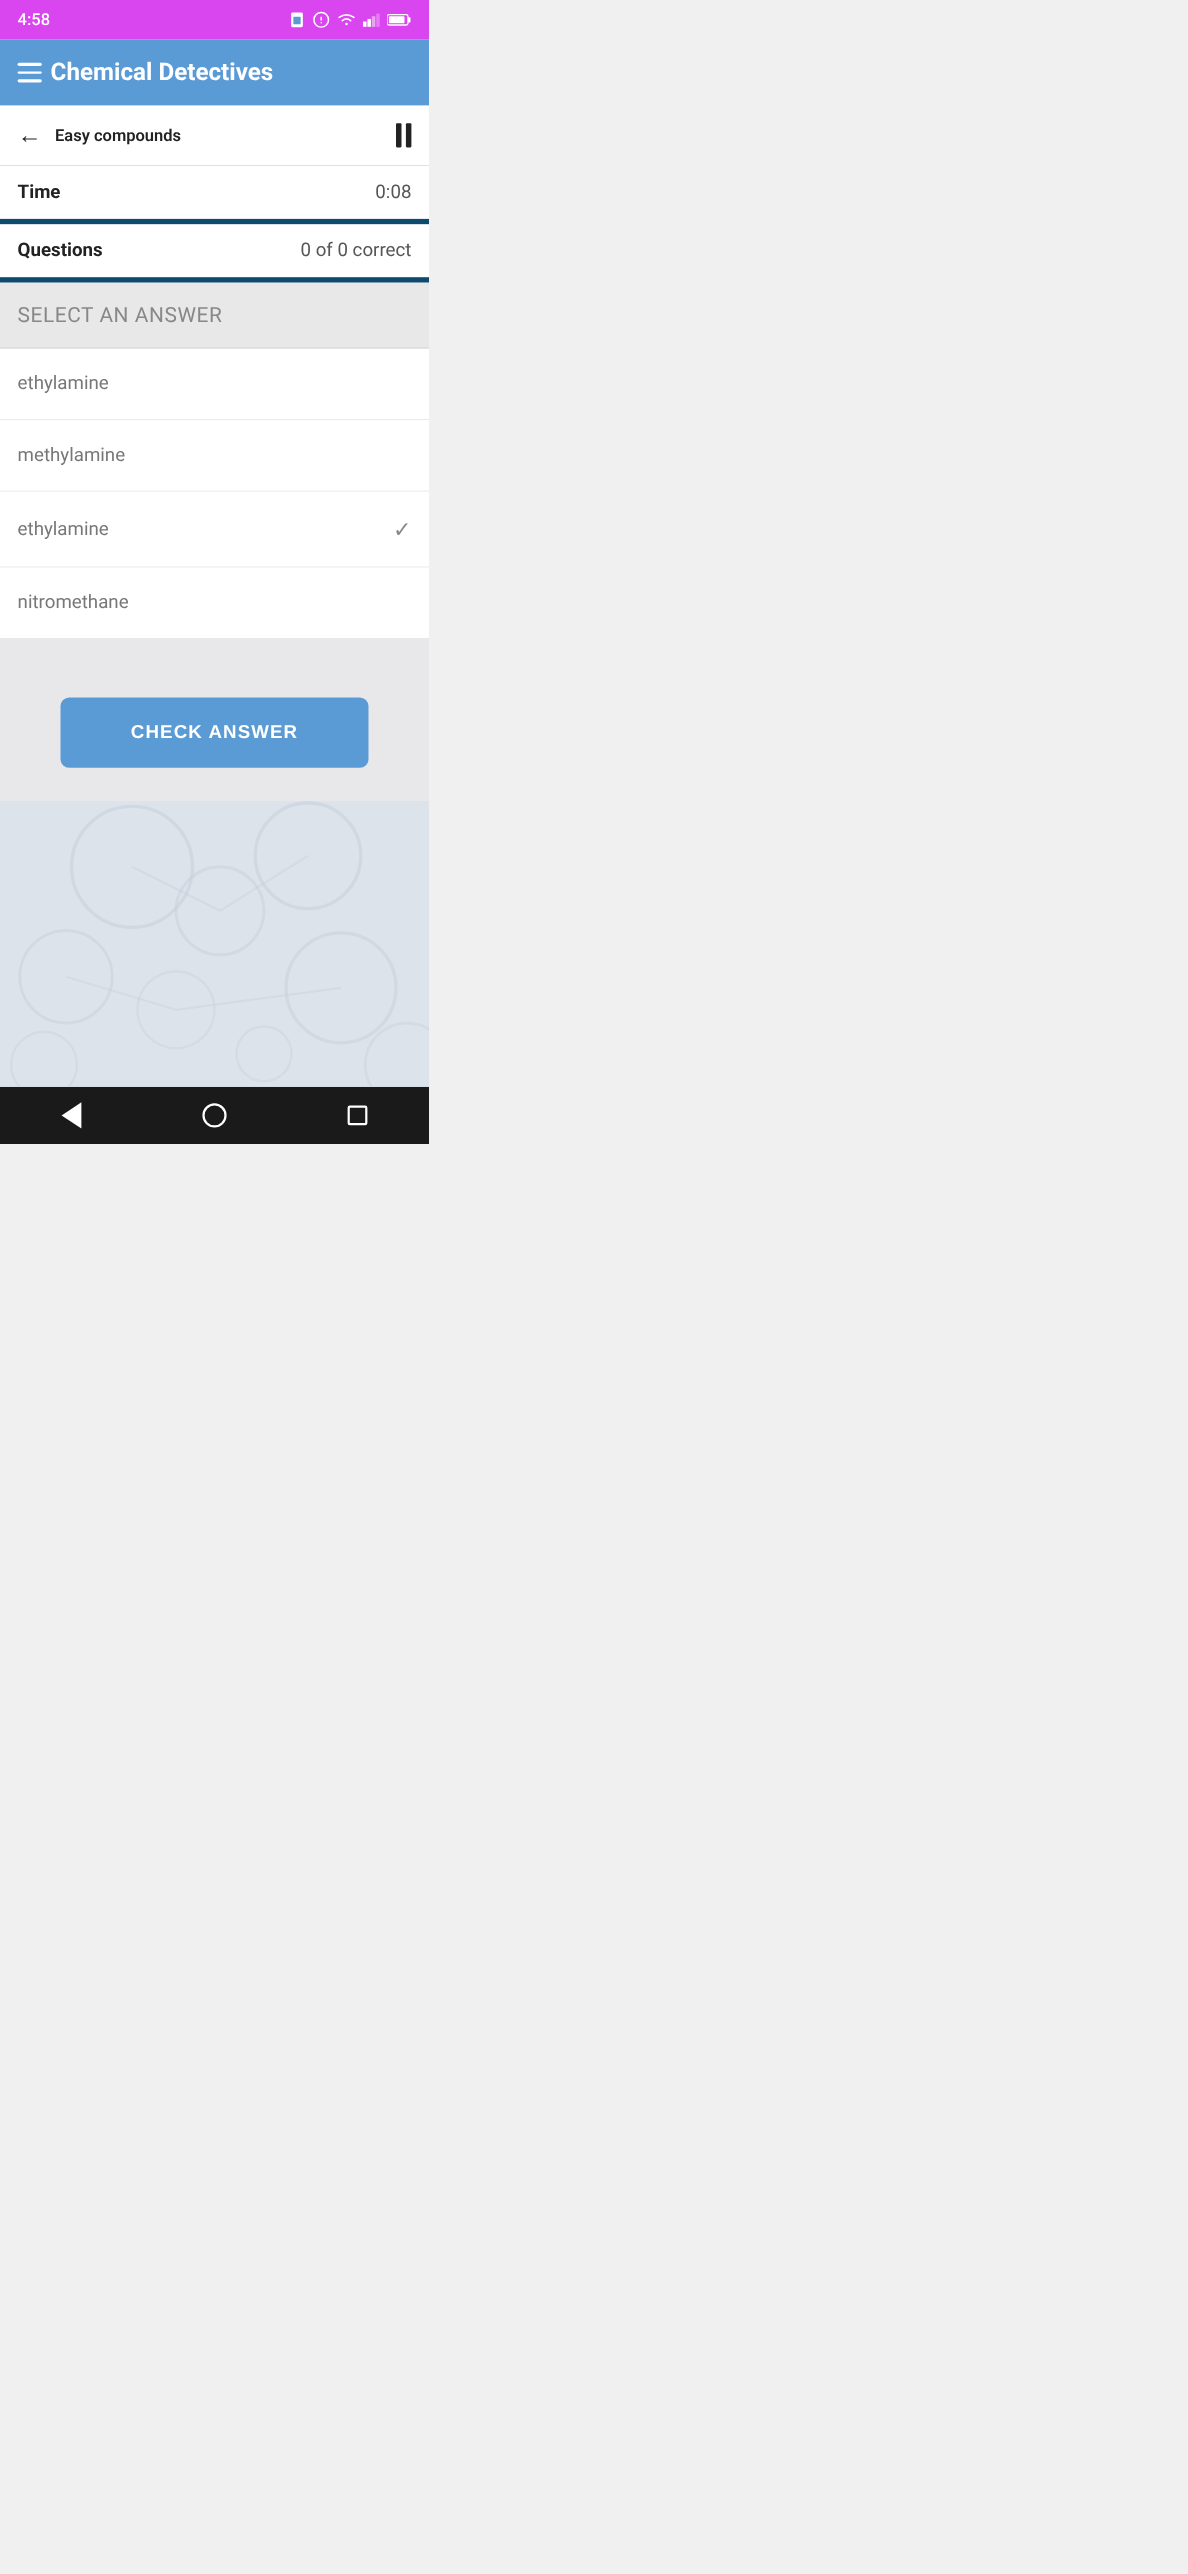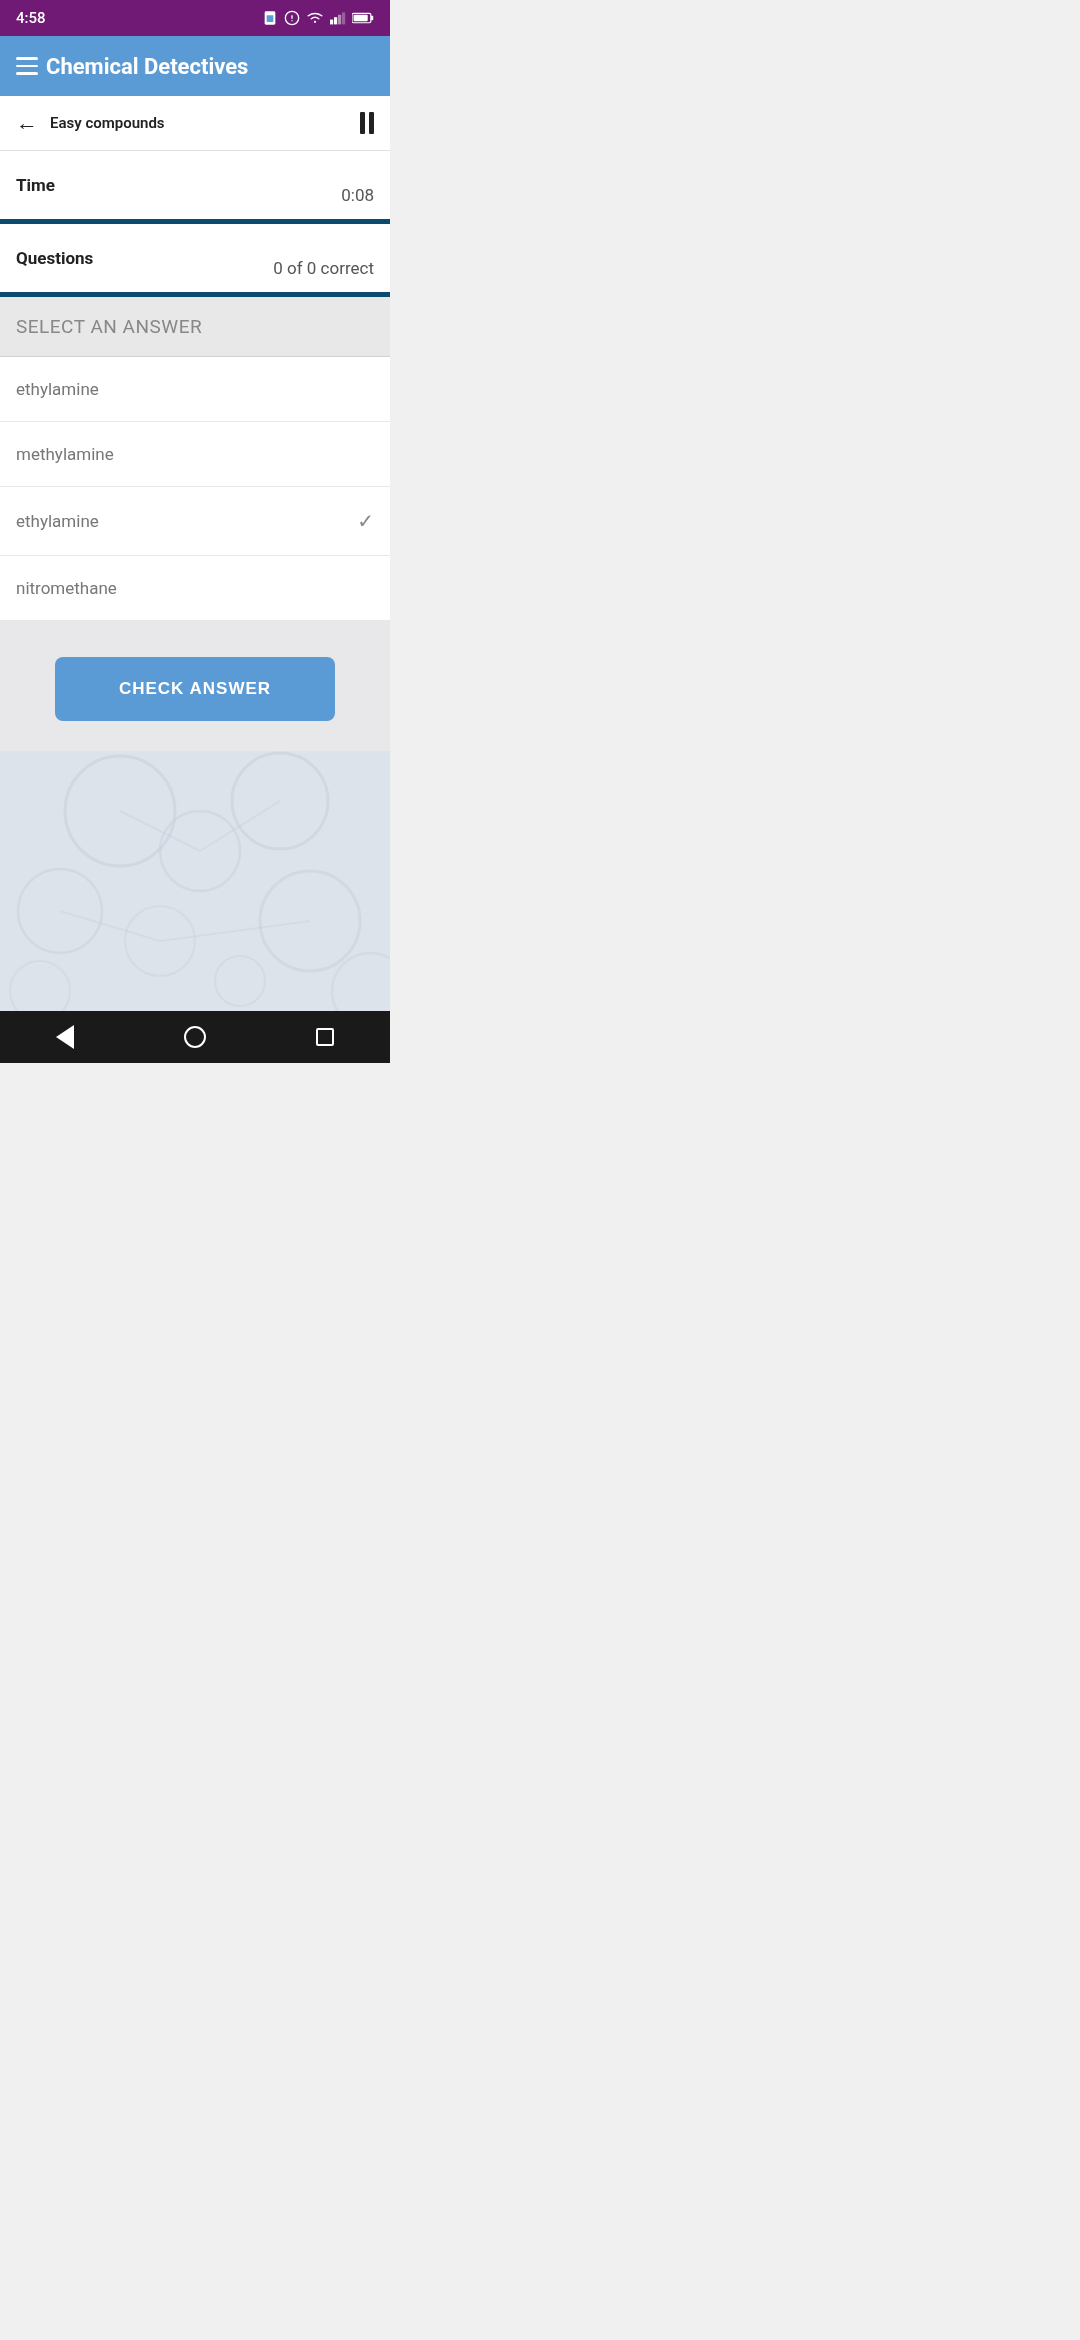--- a/index.html
+++ b/index.html
@@ -8,21 +8,21 @@
     body {
       width: 390px;
       min-height: 844px;
       font-family: 'Roboto', Arial, sans-serif;
       background: #f0f0f0;
       overflow-x: hidden;
     }
 
     
     .status-bar {
-      background: #701a75;
+      background: #d946ef;
       display: flex;
       justify-content: space-between;
       align-items: center;
       padding: 8px 16px;
       height: 36px;
     }
 
     .status-time {
       color: white;
       font-size: 15px;
@@ -124,21 +124,20 @@
 
     .stats-label {
       font-size: 17px;
       font-weight: bold;
       color: #222;
     }
 
     .stats-value {
       font-size: 17px;
       color: #555;
-      margin-top: 20px;
     }
 
     
     .select-answer-header {
       background: #e8e8e8;
       padding: 18px 16px;
       border-bottom: 1px solid #d0d0d0;
     }
 
     .select-answer-text {
@@ -183,20 +182,21 @@
       border: none;
       border-radius: 8px;
       padding: 22px 0;
       width: 280px;
       font-size: 17px;
       font-weight: 600;
       letter-spacing: 1px;
       text-transform: uppercase;
       cursor: pointer;
       text-align: center;
+      margin-top: 17px;
     }
 
     
     .molecule-section {
       background: #dde3eb;
       min-height: 260px;
       position: relative;
       overflow: hidden;
     }
 

